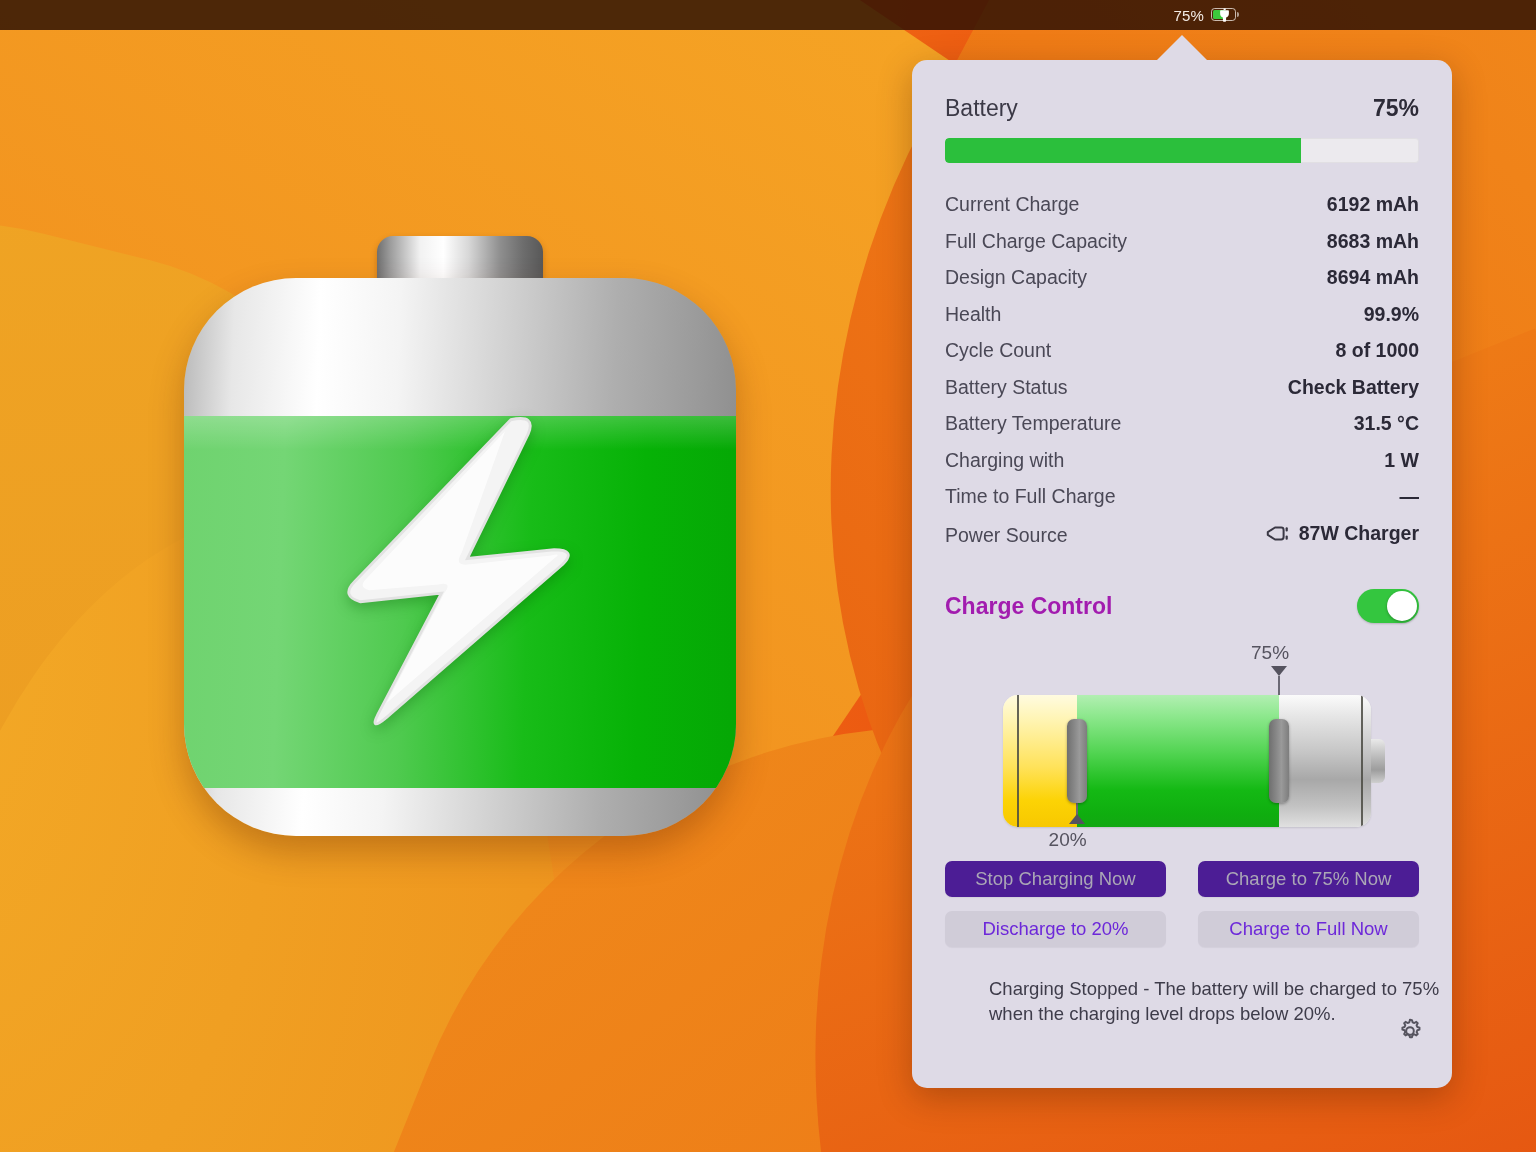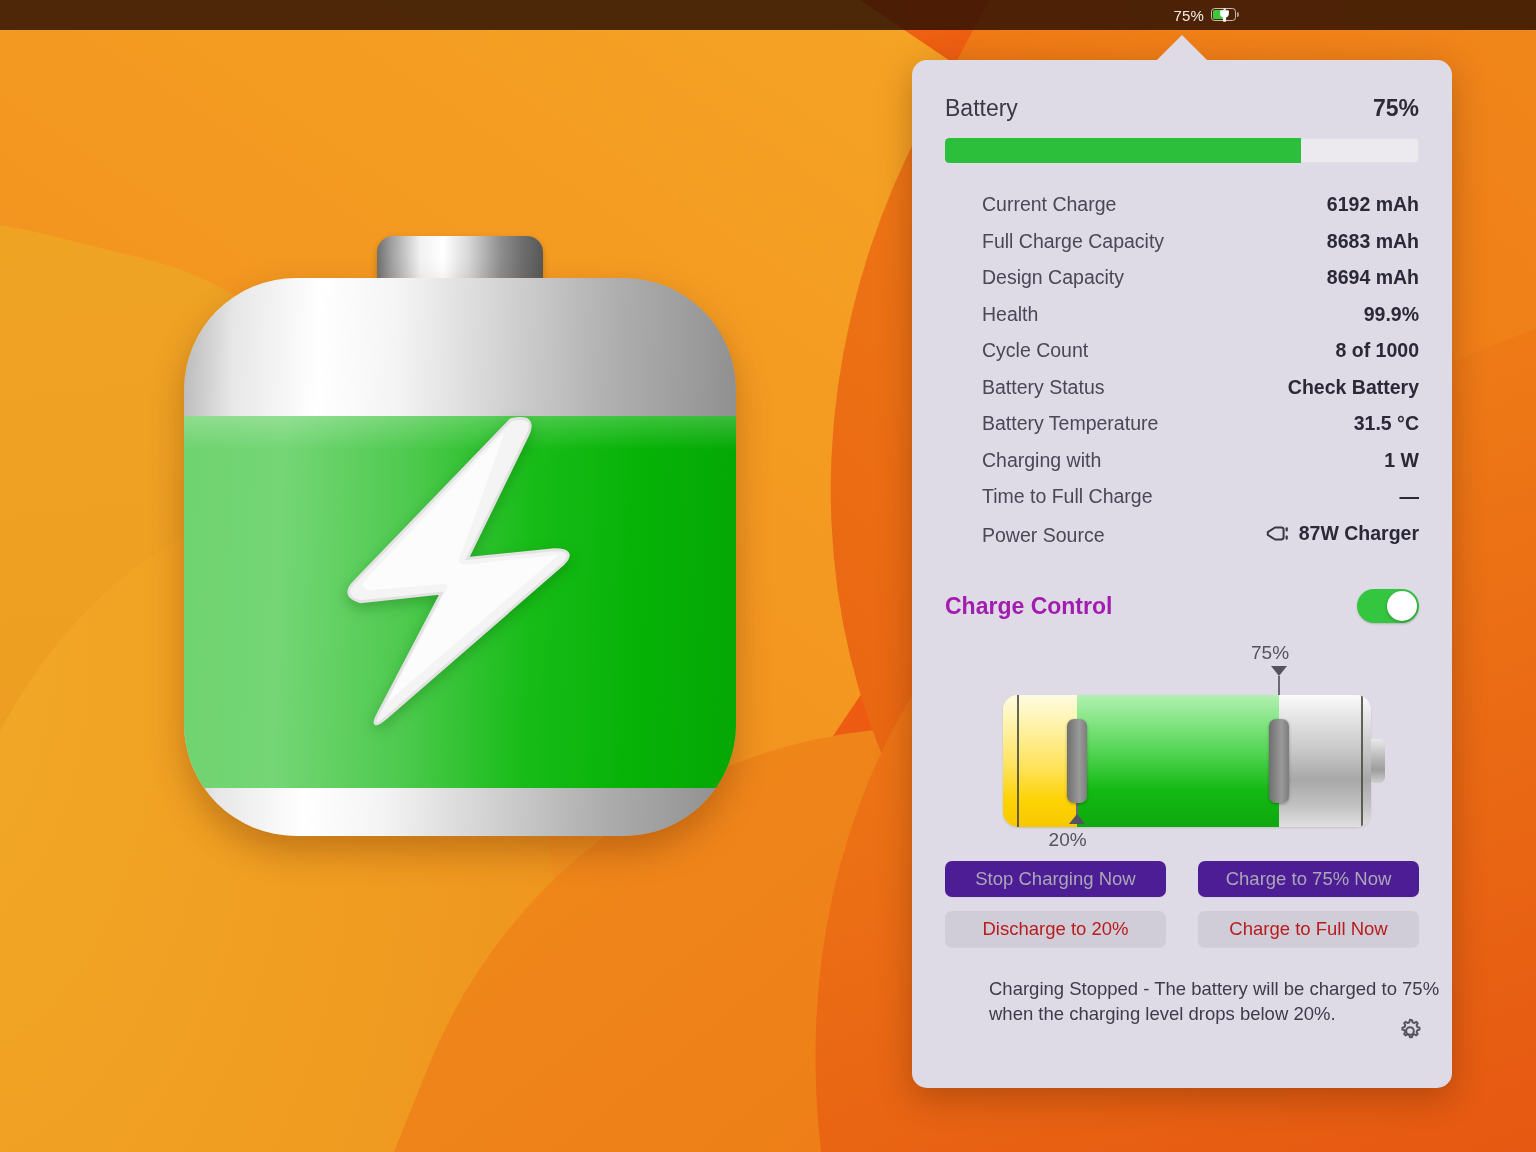--- a/index.html
+++ b/index.html
@@ -190,21 +190,21 @@
     position: relative;
     box-shadow: inset 0 0 0 1px rgba(0,0,0,0.045);
   }
   .pop-bar-fill {
     height: 100%;
     background: #2bbf3c;
     border-radius: 4px 0 0 4px;
   }
 
   
-  .stats { margin-top: 30px; margin-left: 37px; }
+  .stats { margin-top: 30px; }
   .stat-row {
     display: flex; align-items: baseline; justify-content: space-between;
     height: 36.5px;
   }
   .stat-label {
     font-size: 19.5px; color: #4a4856; font-weight: 400;
   }
   .stat-value {
     font-size: 19.5px; color: #2b2937; font-weight: 700;
     display: flex; align-items: center; gap: 8px;
@@ -305,21 +305,21 @@
     grid-template-columns: 1fr 1fr;
     column-gap: 32px;
     row-gap: 14px;
   }
   .abtn {
     height: 36px;
     border-radius: 7px;
     background: #d0ccd8;
     display: flex; align-items: center; justify-content: center;
     font-size: 18.5px;
-    color: #b91c1c;
+    color: #6d28d9;
     border: none;
     font-family: "Liberation Sans", sans-serif;
     box-shadow: 0 1px 1px rgba(0,0,0,0.05);
   }
   .abtn.disabled {
     background: #4c1d95;
     color: #aba7b6;
   }
 
   

